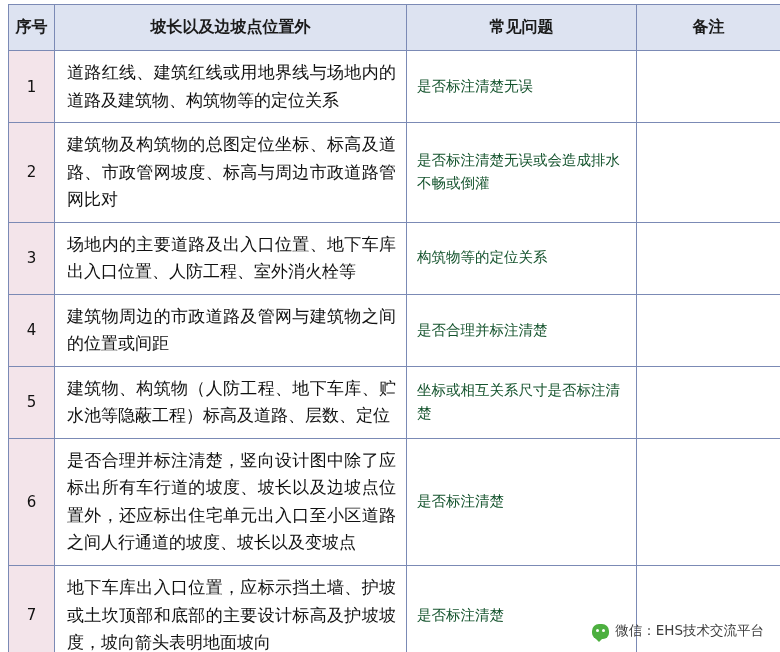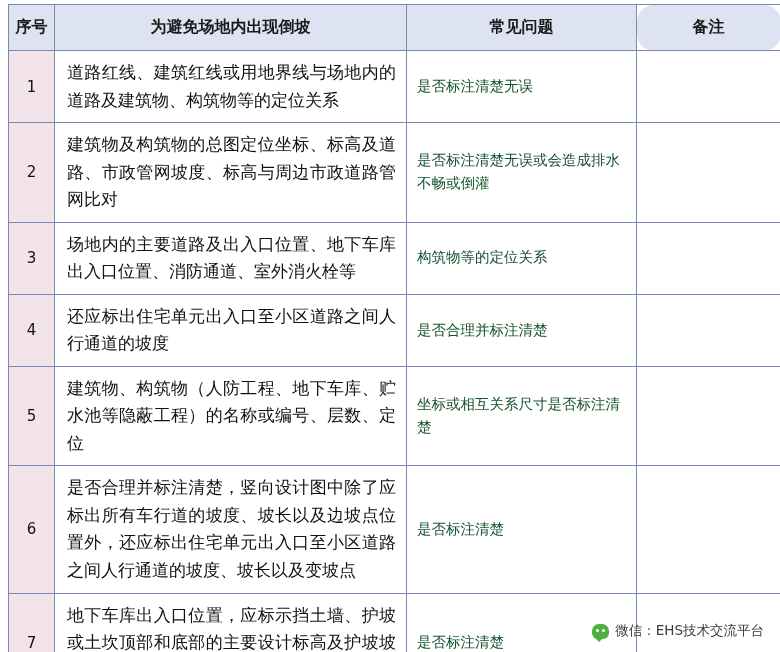--- a/index.html
+++ b/index.html
@@ -46,21 +46,20 @@
     width: 46px;
   }
   th.col-content {
     width: 352px;
   }
   th.col-problem {
     width: 230px;
   }
   th.col-remark {
     width: 140px;
-    border-radius: 17px;
   }
   
   td.seq {
     background: #f3e4ea;
     text-align: center;
     font-size: 15px;
     color: #111111;
     width: 46px;
   }
   td.content {
@@ -135,53 +134,53 @@
   <table class="review-table">
     <colgroup>
       <col style="width:46px">
       <col style="width:352px">
       <col style="width:230px">
       <col style="width:144px">
     </colgroup>
     <thead>
       <tr>
         <th class="col-seq">序号</th>
-        <th class="col-content">为避免场地内出现倒坡</th>
+        <th class="col-content">坡长以及边坡点位置外</th>
         <th class="col-problem">常见问题</th>
         <th class="col-remark">备注</th>
       </tr>
     </thead>
     <tbody>
       <tr>
         <td class="seq">1</td>
         <td class="content">道路红线、建筑红线或用地界线与场地内的道路及建筑物、构筑物等的定位关系</td>
         <td class="problem">是否标注清楚无误</td>
         <td class="remark"></td>
       </tr>
       <tr>
         <td class="seq">2</td>
         <td class="content">建筑物及构筑物的总图定位坐标、标高及道路、市政管网坡度、标高与周边市政道路管网比对</td>
         <td class="problem">是否标注清楚无误或会造成排水不畅或倒灌</td>
         <td class="remark"></td>
       </tr>
       <tr>
         <td class="seq">3</td>
-        <td class="content">场地内的主要道路及出入口位置、地下车库出入口位置、消防通道、室外消火栓等</td>
+        <td class="content">场地内的主要道路及出入口位置、地下车库出入口位置、人防工程、室外消火栓等</td>
         <td class="problem">构筑物等的定位关系</td>
         <td class="remark"></td>
       </tr>
       <tr>
         <td class="seq">4</td>
-        <td class="content">还应标出住宅单元出入口至小区道路之间人行通道的坡度</td>
+        <td class="content">建筑物周边的市政道路及管网与建筑物之间的位置或间距</td>
         <td class="problem">是否合理并标注清楚</td>
         <td class="remark"></td>
       </tr>
       <tr>
         <td class="seq">5</td>
-        <td class="content">建筑物、构筑物（人防工程、地下车库、贮水池等隐蔽工程）的名称或编号、层数、定位</td>
+        <td class="content">建筑物、构筑物（人防工程、地下车库、贮水池等隐蔽工程）标高及道路、层数、定位</td>
         <td class="problem">坐标或相互关系尺寸是否标注清楚</td>
         <td class="remark"></td>
       </tr>
       <tr>
         <td class="seq">6</td>
         <td class="content">是否合理并标注清楚，竖向设计图中除了应标出所有车行道的坡度、坡长以及边坡点位置外，还应标出住宅单元出入口至小区道路之间人行通道的坡度、坡长以及变坡点</td>
         <td class="problem">是否标注清楚</td>
         <td class="remark"></td>
       </tr>
       <tr>

